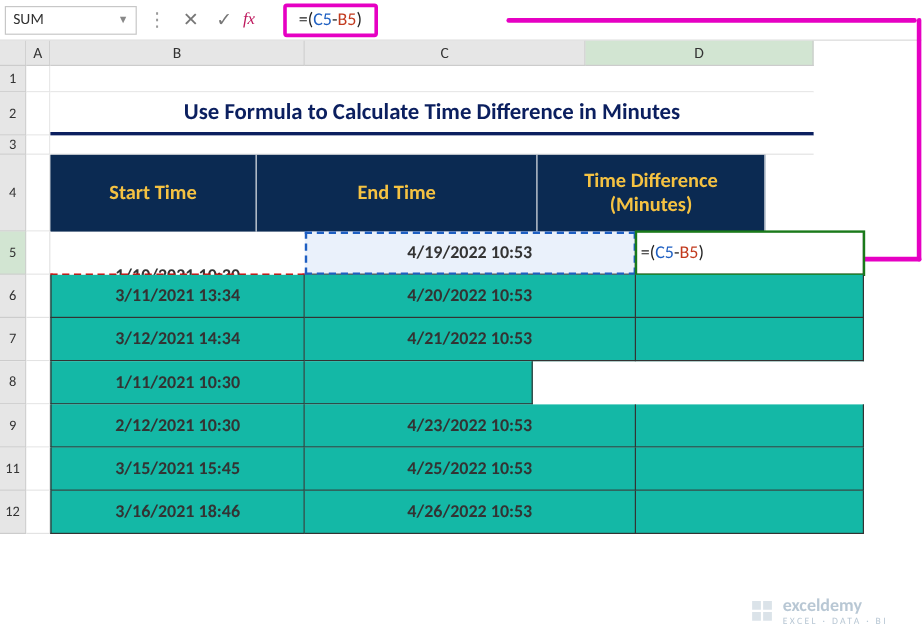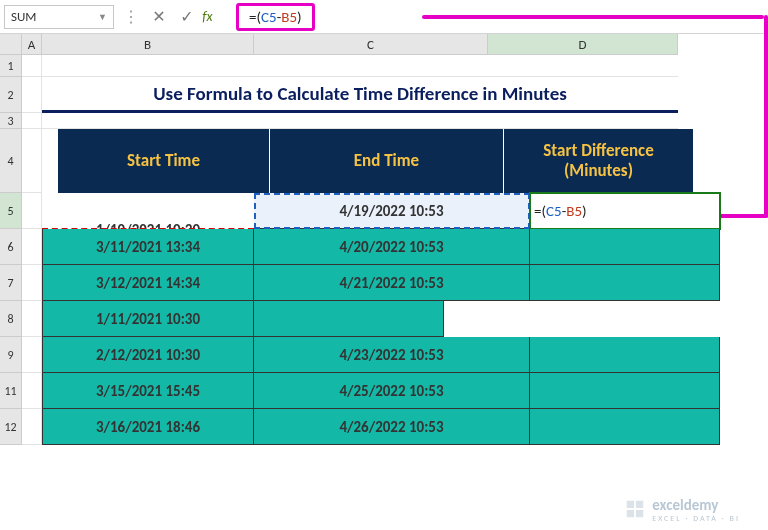--- a/index.html
+++ b/index.html
@@ -34,21 +34,21 @@
     justify-content: space-between;
     text-align: right;
   }
   .name-box .chev { color: #888; font-size: 9px; }
   .fb-btn {
     width: 22px; height: 22px;
     display: flex; align-items: center; justify-content: center;
     color: #777; font-size: 16px;
   }
   .fb-btn.gray { color: #999; }
-  .fx-label { font-style: italic; font-size: 14px; color: #4d7c0f; margin-right: 15px;}
+  .fx-label { font-style: italic; font-size: 14px; color: #be185d; margin-right: 15px; font-family: Liberation Serif, serif;}
   .formula-input {
     flex: 0 0 auto;
     border: 3px solid #e600c3;
     border-radius: 3px;
     height: 28px;
     display: flex; align-items: center;
     padding: 0 10px;
     font-size: 15px;
     background: #fff;
     margin-left: 4px;
@@ -143,21 +143,21 @@
   .th {
     display: flex; align-items: center; justify-content: center;
     background: #0b2a52;
     color: #f5c242;
     font-weight: bold;
     font-size: 17px;
     border-right: 1px solid #fff;
     text-align: center;
     line-height: 1.2;
   }
-  .th-B { width: 212px; margin-left: 16px; }
+  .th-B { width: 172px; }
   .th-C { width: 234px; }
   .th-D { width: 190px; flex-direction: column; }
   .td {
     display: flex; align-items: center; justify-content: center;
     background: #14b8a6;
     font-weight: bold;
     font-size: 15px;
     color: #333;
     border-right: 1px solid #333;
     border-bottom: 1px solid #333;
@@ -256,21 +256,21 @@
     <div class="cell-A"></div>
     <div class="empty-cell" style="width:636px"></div>
   </div>
 
   <div class="row r4">
     <div class="row-h">4</div>
     <div class="cell-A"></div>
     <div class="th th-B">Start Time</div>
     <div class="th th-C">End Time</div>
     <div class="th th-D">
-      <span>Start Difference</span>
+      <span>Time Difference</span>
       <span>(Minutes)</span>
     </div>
   </div>
 
   <div class="row rdata">
     <div class="row-h active">5</div>
     <div class="cell-A"></div>
     <div class="td td-B marching-red">1/10/2021 10:30</div>
     <div class="td td-C marching-blue">4/19/2022 10:53</div>
     <div class="td td-D editing-cell">

